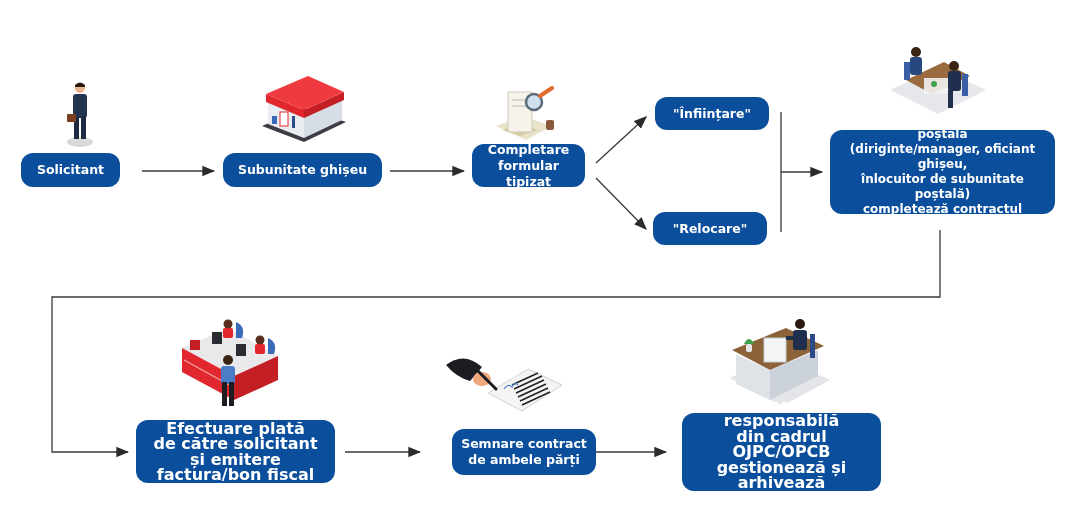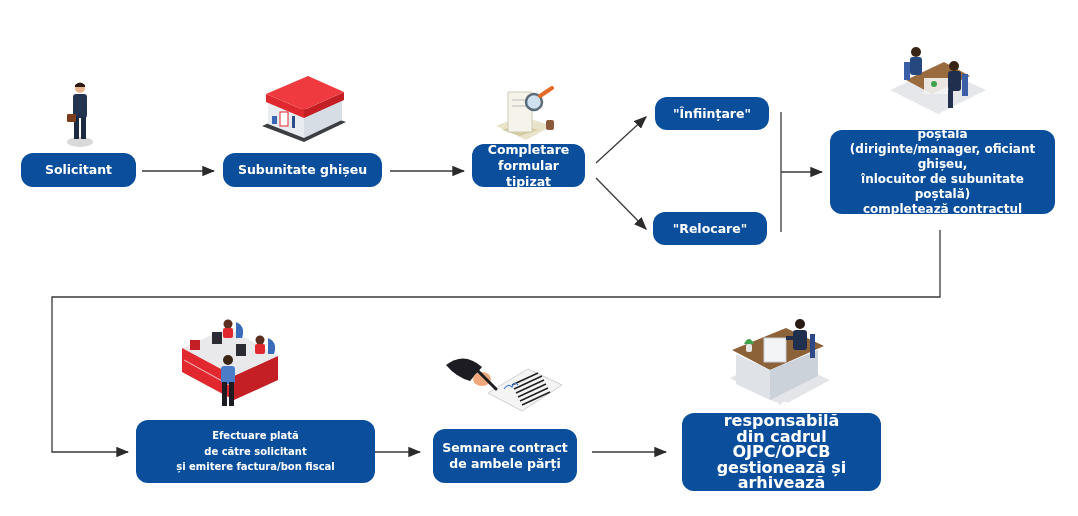--- a/index.html
+++ b/index.html
@@ -124,31 +124,31 @@
   <polygon points="44,54 92,34 92,60 44,84" fill="#ccd2d9"></polygon>
   <rect x="38" y="22" width="22" height="24" fill="#f2f4f6" stroke="#c8ccd2"></rect>
   <rect x="20" y="28" width="6" height="8" rx="2" fill="#e8e8e8"></rect>
   <path d="M18 28 q5 -10 10 0" fill="#3fa34d"></path>
   <circle cx="74" cy="8" r="5" fill="#2a1a12"></circle>
   <rect x="67" y="14" width="14" height="20" rx="3" fill="#1f2f4d"></rect>
   <rect x="84" y="18" width="5" height="24" fill="#2d4a86"></rect>
   <rect x="60" y="20" width="10" height="4" fill="#1f2f4d"></rect>
 </svg>
 
-<div class="box" style="left:21px;top:153px;width:115px;height:34px;">Solicitant</div>
+<div class="box" style="left:21px;top:153px;width:99px;height:34px;">Solicitant</div>
 <div class="box" style="left:223px;top:153px;width:159px;height:34px;">Subunitate ghișeu</div>
 <div class="box" style="left:472px;top:144px;width:113px;height:43px;">Completare
 formular tipizat</div>
 <div class="box" style="left:655px;top:97px;width:114px;height:33px;">"Înființare"</div>
 <div class="box" style="left:653px;top:212px;width:114px;height:33px;">"Relocare"</div>
 <div class="box" style="left:830px;top:130px;width:225px;height:84px;font-size:12px;line-height:15px;">Reprezentant subunitate poștală
 (diriginte/manager, oficiant ghișeu,
 înlocuitor de subunitate poștală)
 completează contractul standard</div>
-<div class="box" style="left:136px;top:420px;width:239px;height:63px;font-size:10px;line-height:15.5px;text-align:center;">Efectuare plată
+<div class="box" style="left:136px;top:420px;width:199px;height:63px;font-size:16px;line-height:15.5px;text-align:center;">Efectuare plată
 de către solicitant
 și emitere factura/bon fiscal</div>
-<div class="box" style="left:433px;top:429px;width:144px;height:54px;">Semnare contract
+<div class="box" style="left:452px;top:429px;width:144px;height:46px;">Semnare contract
 de ambele părți</div>
 <div class="box" style="left:682px;top:413px;width:199px;height:78px;font-size:16px;line-height:15.5px;">Persoana responsabilă
 din cadrul OJPC/OPCB
 gestionează și arhivează
 contractul</div>
 
 </body></html>

